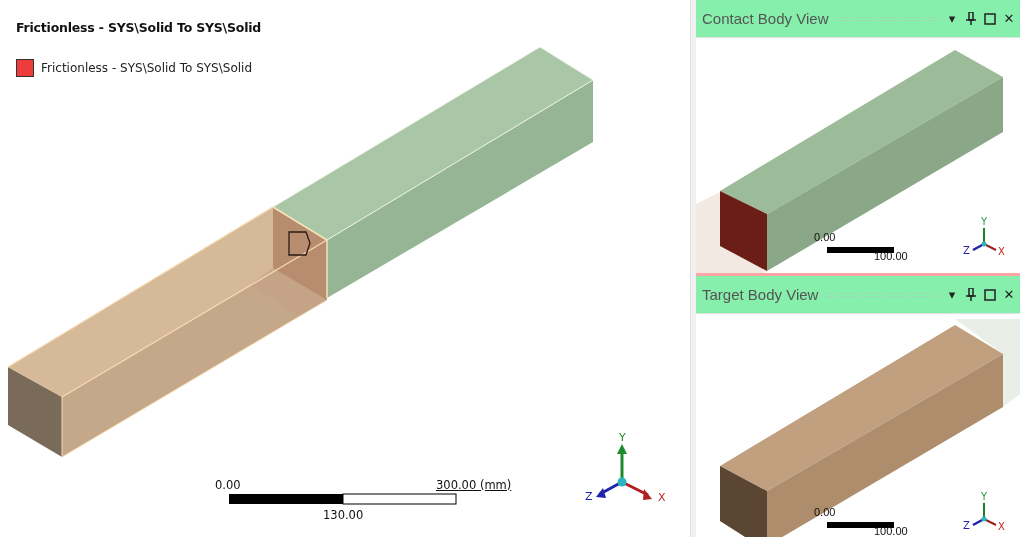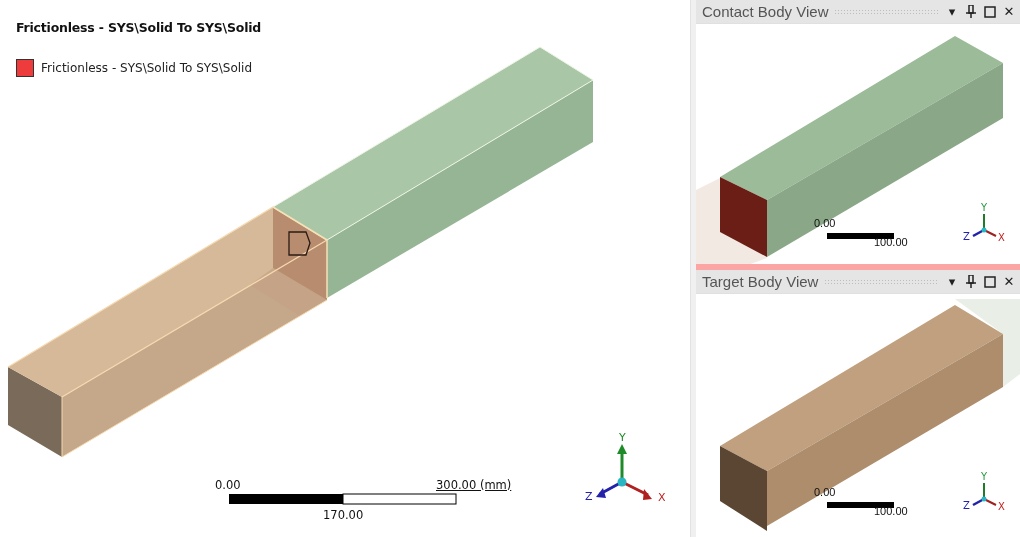--- a/index.html
+++ b/index.html
@@ -6,21 +6,21 @@
   body { width: 1020px; height: 537px; position: relative; overflow: hidden; background: #ffffff; font-family: "DejaVu Sans", sans-serif; }
   .main-view { position: absolute; left: 0; top: 0; width: 690px; height: 537px; background: #ffffff; }
   .main-title { position: absolute; left: 16px; top: 20px; font-size: 12.5px; font-weight: bold; color: #111; letter-spacing: -0.2px; }
   .legend { position: absolute; left: 16px; top: 59px; display: flex; align-items: center; }
   .legend-swatch { width: 18px; height: 18px; background: #ee3b3b; border: 1px solid #333; box-sizing: border-box; margin-right: 7px; }
   .legend-label { font-size: 12px; color: #222; }
   .scene { position: absolute; left: 0; top: 0; }
   .scale-label { position: absolute; font-size: 11.5px; color: #111; }
   .divider { position: absolute; left: 690px; top: 0; width: 6px; height: 537px; background: #f0f0f0; border-left: 1px solid #e2e2e2; box-sizing: border-box; }
   .panel { position: absolute; left: 696px; width: 324px; background: #ffffff; }
-  .panel-header { height: 24px; background: #e5e5e5; border-bottom: 1px solid #e0e0e0; display: flex; align-items: center; padding-left: 6px; box-sizing: border-box; }
+  .panel-header { height: 38px; background: #86efac; border-bottom: 1px solid #e0e0e0; display: flex; align-items: center; padding-left: 6px; box-sizing: border-box; }
   .panel-title { font-family: "Liberation Sans", sans-serif; font-size: 15px; color: #555; white-space: nowrap; }
   .grip { flex: 1; height: 6px; margin: 0 6px 0 6px; background-image: radial-gradient(#bdbdbd 0.8px, transparent 0.9px); background-size: 3px 3px; }
   .hdr-btn { width: 16px; height: 16px; display: flex; align-items: center; justify-content: center; color: #222; font-size: 13px; margin-right: 3px; cursor: pointer; }
   .panel-body { position: relative; }
   .small-scale { position: absolute; font-size: 11px; color: #111; font-family: "Liberation Sans", sans-serif; }
 </style>
 </head>
 <body>
 
 <div class="main-view">
@@ -70,21 +70,21 @@
     </g>
   </svg>
 
   <div class="main-title">Frictionless - SYS\Solid To SYS\Solid</div>
   <div class="legend">
     <div class="legend-swatch"></div>
     <span class="legend-label">Frictionless - SYS\Solid To SYS\Solid</span>
   </div>
 
   <span class="scale-label" style="left:215px; top:478px;">0.00</span>
-  <span class="scale-label" style="left:323px; top:508px;">170.00</span>
+  <span class="scale-label" style="left:323px; top:508px;">130.00</span>
   <span class="scale-label" style="left:436px; top:478px;text-decoration:underline;">300.00 (mm)</span>
 </div>
 
 <div class="divider"></div>
 
 <div class="panel" style="top:0; height:270px;">
   <div class="panel-header">
     <span class="panel-title">Contact Body View</span>
     <div class="grip"></div>
     <span class="hdr-btn">▾</span>
@@ -119,21 +119,21 @@
           <text x="998" y="241" font-size="10" fill="#c02020" font-family="DejaVu Sans, sans-serif">X</text>
           <text x="963" y="240" font-size="10" fill="#2222aa" font-family="DejaVu Sans, sans-serif">Z</text>
         </g>
       </g>
     </svg>
     <span class="small-scale" style="left:118px; top:193px;">0.00</span>
     <span class="small-scale" style="left:178px; top:212px;">100.00</span>
   </div>
 </div>
 
-<div class="panel" style="top:264px; height:262px; border-top:6px solid #fca5a5;text-align:right;">
+<div class="panel" style="top:273px; height:262px; border-top:3px solid #fca5a5;text-align:right;">
   <div class="panel-header">
     <span class="panel-title">Target Body View</span>
     <div class="grip"></div>
     <span class="hdr-btn">▾</span>
     <span class="hdr-btn">
       <svg width="10" height="13">
           <rect x="3" y="0" width="4" height="8" fill="none" stroke="#222" stroke-width="1.5"></rect>
           <line x1="0" y1="8" x2="10" y2="8" stroke="#222" stroke-width="1.5"></line>
           <line x1="5" y1="8" x2="5" y2="13" stroke="#222" stroke-width="1.5"></line>
         </svg>

